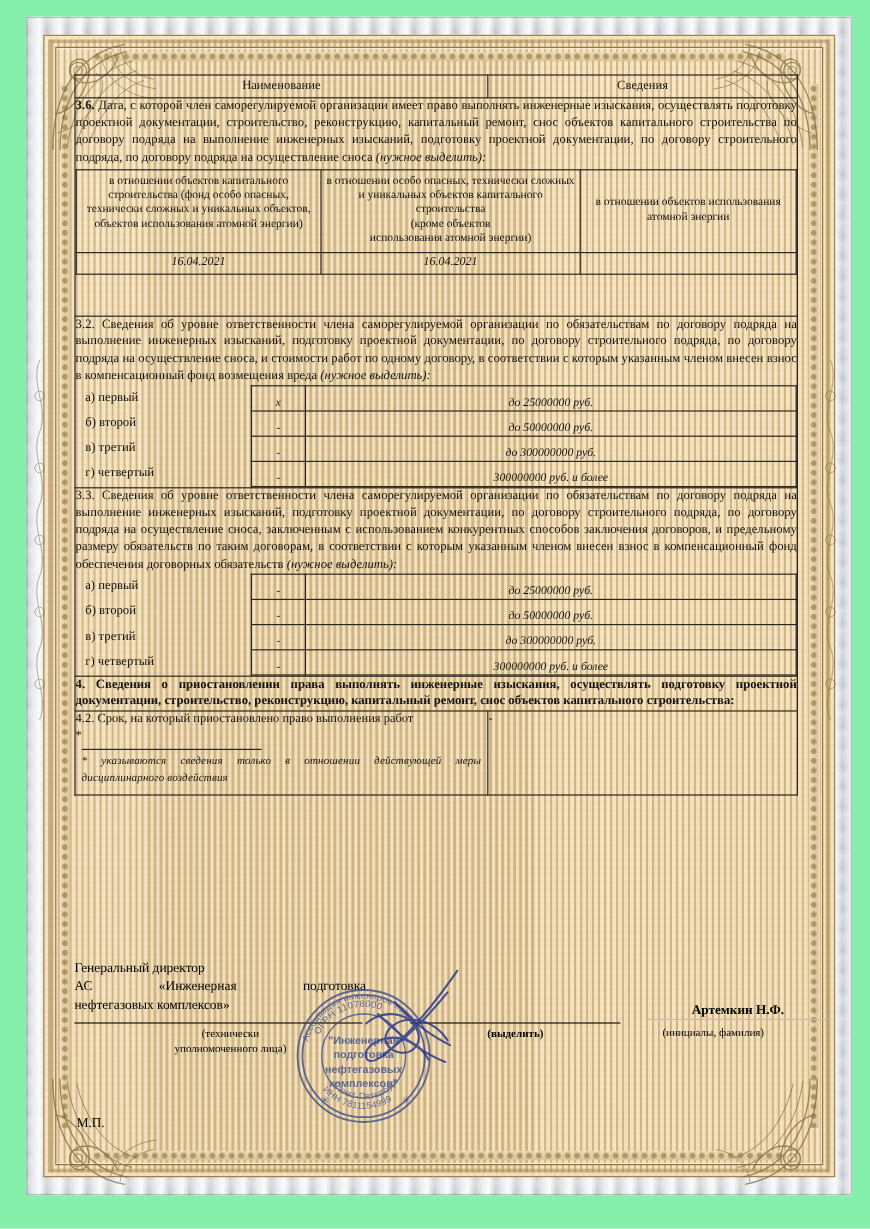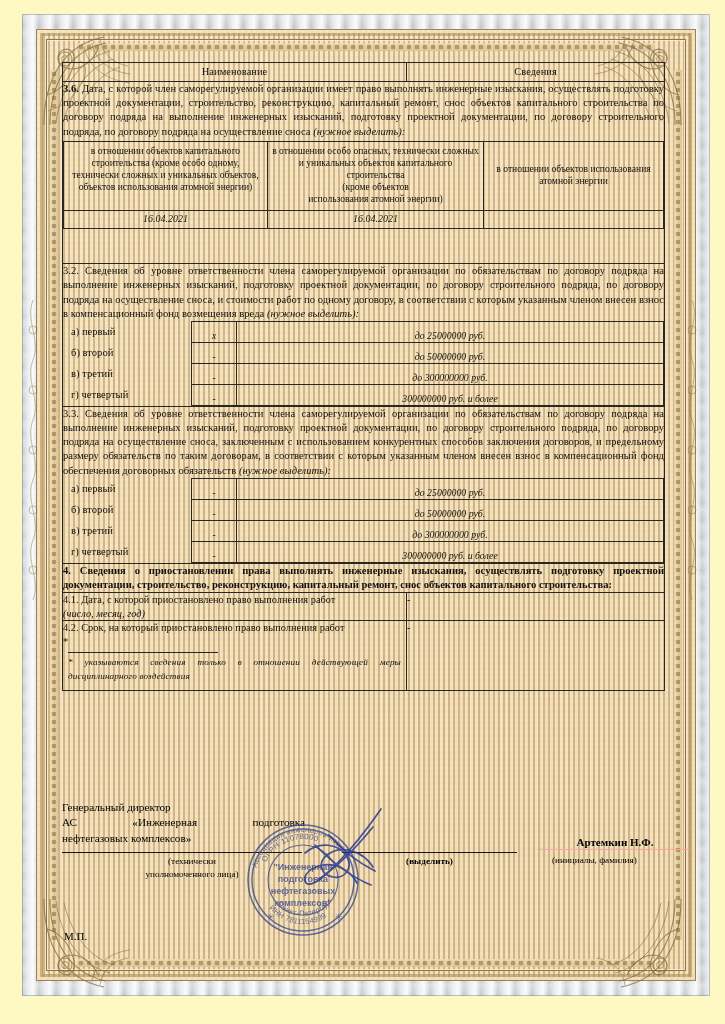--- a/index.html
+++ b/index.html
@@ -12,21 +12,21 @@
     height: 1024px;
     overflow: hidden;
     font-family: "Liberation Serif", serif;
   }
 
   
   .page {
     position: relative;
     width: 725px;
     height: 1024px;
-    background: #fef9c3;
+    background: #86efac;
   }
 
   
   .scallop-band {
     position: absolute;
     left: 22px;
     top: 14px;
     width: 688px;
     height: 982px;
     background:
@@ -200,21 +200,21 @@
   
   .lvl {
     width: 100%;
     border-collapse: collapse;
     table-layout: fixed;
   }
   .lvl td { border: none; padding: 0; }
   .lvl .lbl {
     width: 120px;
     font-size: 10.6px;
-    padding: 2px 0 2px 8px;
+    padding: 2px 18px 2px 8px;
     vertical-align: middle;
     border: none;
   }
   .lvl .mark {
     width: 44px;
     border: 1px solid #2a2620;
     text-align: center;
     font-size: 9.5px;
     font-style: italic;
     vertical-align: bottom;
@@ -453,21 +453,21 @@
             <span class="i">(нужное выделить):</span>
           </div>
           <table class="sub">
             <colgroup>
                   <col style="width:34%">
                   <col style="width:36%">
                   <col style="width:30%">
                 </colgroup>
             <tbody>
                   <tr>
-              <td style="white-space:pre-line">в отношении объектов капитального строительства (кроме особо одному, технически сложных и уникальных объектов,
+              <td style="white-space:pre-line">в отношении объектов капитального строительства (фонд особо опасных, технически сложных и уникальных объектов,
 объектов использования атомной энергии)</td>
               <td style="white-space:pre-line">в отношении особо опасных, технически сложных и уникальных объектов капитального строительства
 (кроме объектов
 использования атомной энергии)</td>
               <td style="white-space:pre-line;vertical-align:middle">в отношении объектов использования атомной энергии</td>
             </tr>
             <tr>
               <td class="datecell">16.04.2021</td>
               <td class="datecell">16.04.2021</td>
               <td class="datecell"></td>
@@ -548,27 +548,20 @@
 
       <tr>
         <td colspan="2" class="cellpad">
           <div class="para b">
             <span>4.</span>
             <span>Сведения о приостановлении права выполнять инженерные изыскания, осуществлять подготовку проектной документации, строительство, реконструкцию, капитальный ремонт, снос объектов капитального строительства:</span>
           </div>
         </td>
       </tr>
 
-      <tr class="row41">
-        <td class="cellpad">
-          <span>4.1. Дата, с которой приостановлено право выполнения работ</span><br>
-          <span class="i">(число, месяц, год)</span>
-        </td>
-        <td class="dash">-</td>
-      </tr>
 
       <tr class="row41">
         <td class="cellpad">
           <span>4.2. Срок, на который приостановлено право выполнения работ</span><br>
           <span>*</span>
           <div class="fn-rule"></div>
           <div class="footnote">* указываются сведения только в отношении действующей меры дисциплинарного воздействия</div>
           <div style="height:6px"></div>
         </td>
         <td class="dash">-</td>

